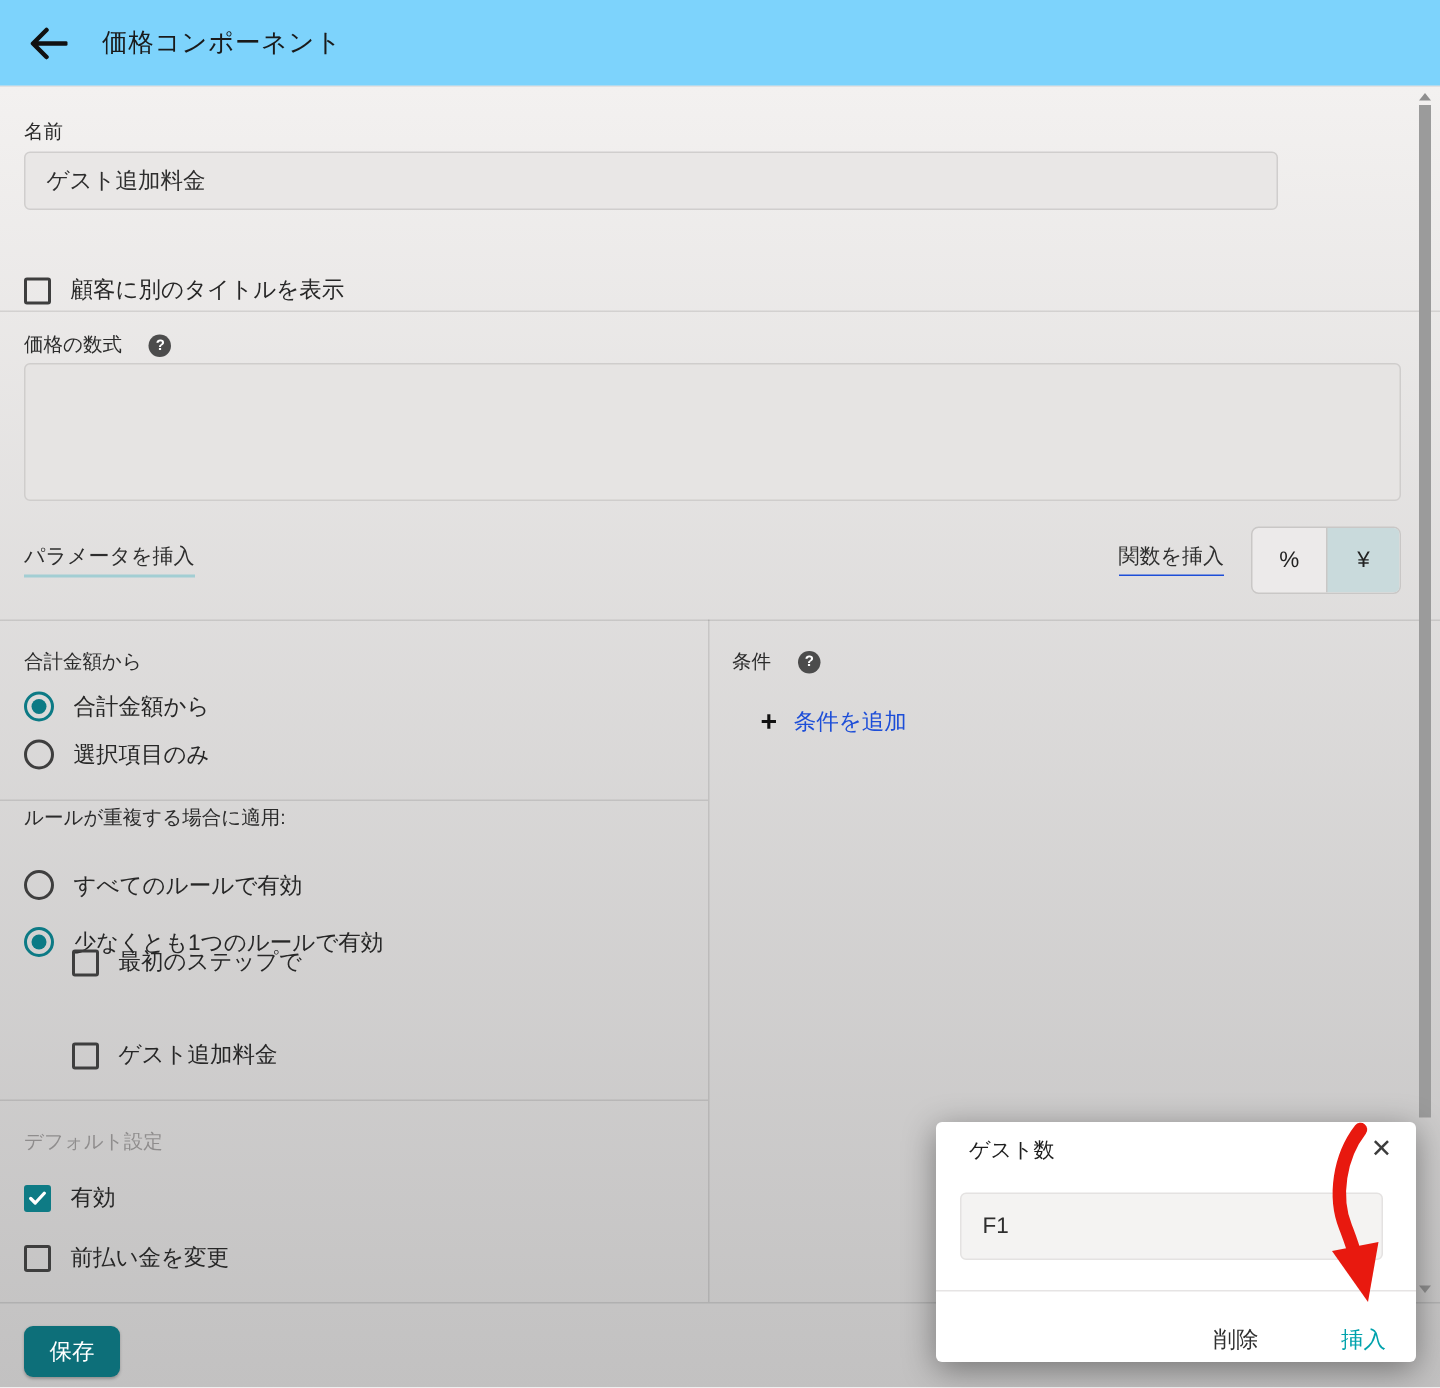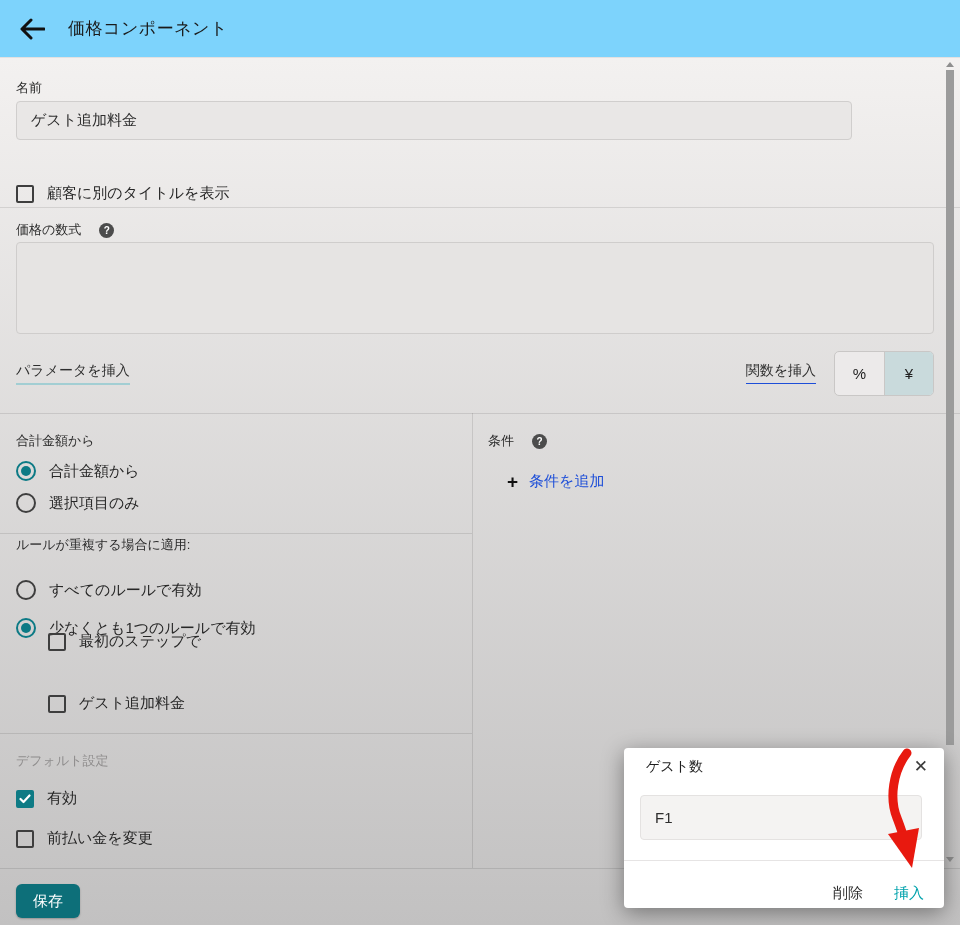--- a/index.html
+++ b/index.html
@@ -98,21 +98,21 @@
   .dialog-close { position:absolute; right:12px; top:6px; font-size:17px; color:#3c3c3c; cursor:pointer; padding:2px 4px; }
   .dialog-input {
     position:absolute; left:16px; top:47px; width:282px; height:45px;
     background:#f4f3f2; border:1px solid #e4e2e1; border-radius:4px;
     font-size:15px; color:#2e2e2e; padding:0 14px; font-family:inherit; outline:none;
   }
   .dialog-divider { position:absolute; left:0; top:112px; width:320px; height:1px; background:#e6e4e4; }
   .dialog-actions { position:absolute; right:18px; top:132px; display:flex; gap:27px; align-items:center; }
   .dialog-btn { font-size:15px; cursor:pointer; background:none; border:none; font-family:inherit; padding:4px 2px; }
   .dialog-btn.delete { color:#2f2f2f; }
-  .dialog-btn.insert { color:#00a2ac; }
+  .dialog-btn.insert { color:#00a2ac;margin-left:24px; }
   
   .scrollbar { position:absolute; left:945px; top:58px; width:10px; height:810px; z-index:2; }
   .sb-up { position:absolute; left:1px; top:4px; width:0; height:0;
     border-left:4px solid transparent; border-right:4px solid transparent; border-bottom:5px solid #8f8f8f; }
   .sb-thumb { position:absolute; left:1px; top:12px; width:8px; height:675px; background:#9b9b9b; }
   .sb-down { position:absolute; left:1px; top:799px; width:0; height:0;
     border-left:4px solid transparent; border-right:4px solid transparent; border-top:5px solid #8f8f8f; }
   
   .annot-arrow { position:absolute; left:858px; top:744px; z-index:6; pointer-events:none; }
 </style>

